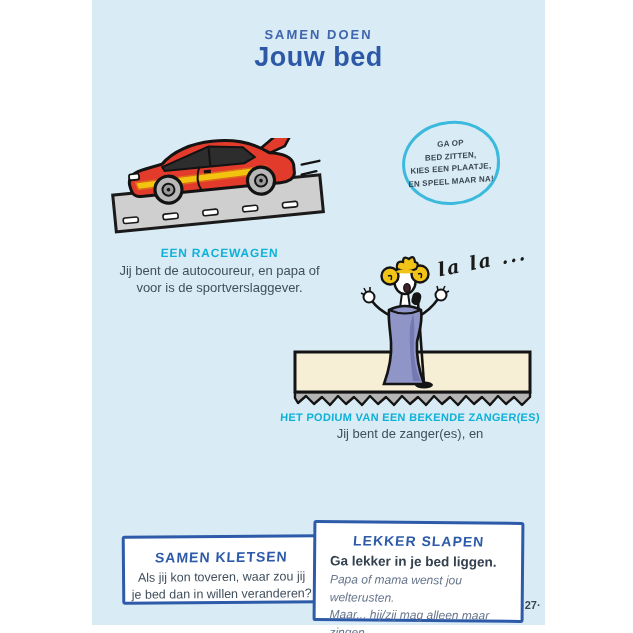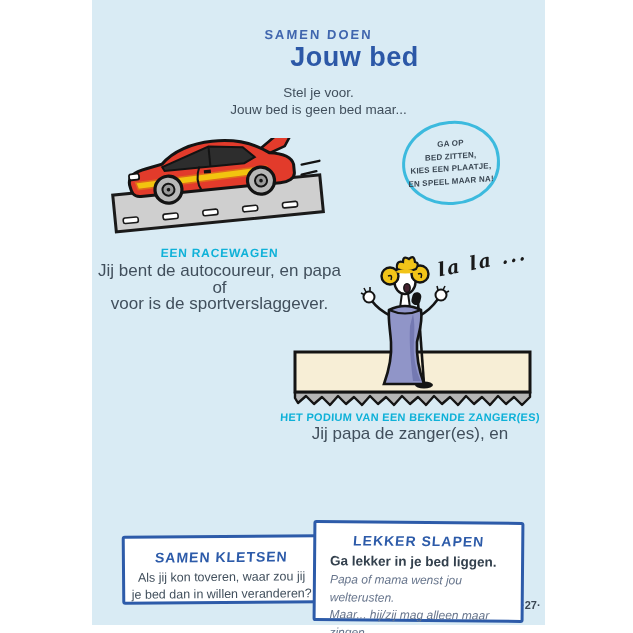--- a/index.html
+++ b/index.html
@@ -15,21 +15,21 @@
   .abs{position:absolute;}
   .center{text-align:center;}
   
   .kicker{
     left:0;top:27px;width:100%;
     font-size:13px;font-weight:700;letter-spacing:2px;
     color:#4066ae;transform:skewX(-3deg);
   }
   .title{
     left:0;top:42px;width:100%;
-    font-size:27px;font-weight:700;color:#2c58a7;letter-spacing:0.5px;margin-left:36px;
+    font-size:27px;font-weight:700;color:#2c58a7;letter-spacing:0.5px;
   }
   .intro{
     left:0;top:84px;width:100%;
     font-size:13.5px;line-height:17px;color:#414f5c;font-weight:500;
   }
   
   .bubble{
     left:310px;top:121px;width:92px;height:78px;
     border:3px solid #3cbade;border-radius:52% 48% 50% 50%;
     transform:rotate(-4deg);
@@ -40,21 +40,21 @@
     font-size:8px;font-weight:700;line-height:12.5px;
     color:#3a4753;text-align:center;letter-spacing:0.2px;
     transform:skewX(-3deg);
   }
   
   .caption-title{
     font-size:12px;font-weight:700;color:#0fb1d8;letter-spacing:0.8px;
     transform:skewX(-3deg);margin-bottom:3px;
   }
   .caption-title.small{font-size:11px;letter-spacing:0.3px;}
-  .caption-body{font-size:17px;line-height:16.5px;color:#414f5c;font-weight:500;}
+  .caption-body{font-size:13px;line-height:16.5px;color:#414f5c;font-weight:500;}
   .cap-race{left:0px;top:246px;width:255px;}
   .cap-stage{left:168px;top:411px;width:300px;}
   
   .lala{
     left:345px;top:250px;
     font-family:"DejaVu Serif",serif;font-style:italic;font-weight:700;
     font-size:19px;color:#1a1a1a;letter-spacing:2px;
     transform:rotate(-11deg);
   }
   
@@ -84,24 +84,20 @@
   }
   svg{display:block;}
 </style>
 </head>
 <body>
 
 <div class="paper">
 
   <div class="abs kicker center">SAMEN DOEN</div>
   <div class="abs title center">Jouw bed</div>
-  <div class="abs intro center">
-    <div>Stel je voor.</div>
-    <div>Jouw bed is geen bed maar...</div>
-  </div>
 
   <div class="abs bubble">
     <div class="bubble-text">
       <div>GA OP</div>
       <div>BED ZITTEN,</div>
       <div>KIES EEN PLAATJE,</div>
       <div>EN SPEEL MAAR NA!</div>
     </div>
   </div>
 
@@ -193,21 +189,21 @@
         <path d="M110,24 Q120,18 131,24 Q120,27 110,24 Z" fill="#f2c418"></path>
       </g>
     </g>
   </svg>
 
   <div class="abs lala">la la ...</div>
 
   <div class="abs cap-stage center">
     <div class="caption-title small">HET PODIUM VAN EEN BEKENDE ZANGER(ES)</div>
     <div class="caption-body">
-      <div>Jij papa de zanger(es), en</div>
+      <div>Jij bent de zanger(es), en</div>
     </div>
   </div>
 
   <div class="abs box box-chat">
     <div class="box-title">SAMEN KLETSEN</div>
     <div class="box-body center">
       <div>Als jij kon toveren, waar zou jij</div>
       <div>je bed dan in willen veranderen?</div>
     </div>
   </div>

